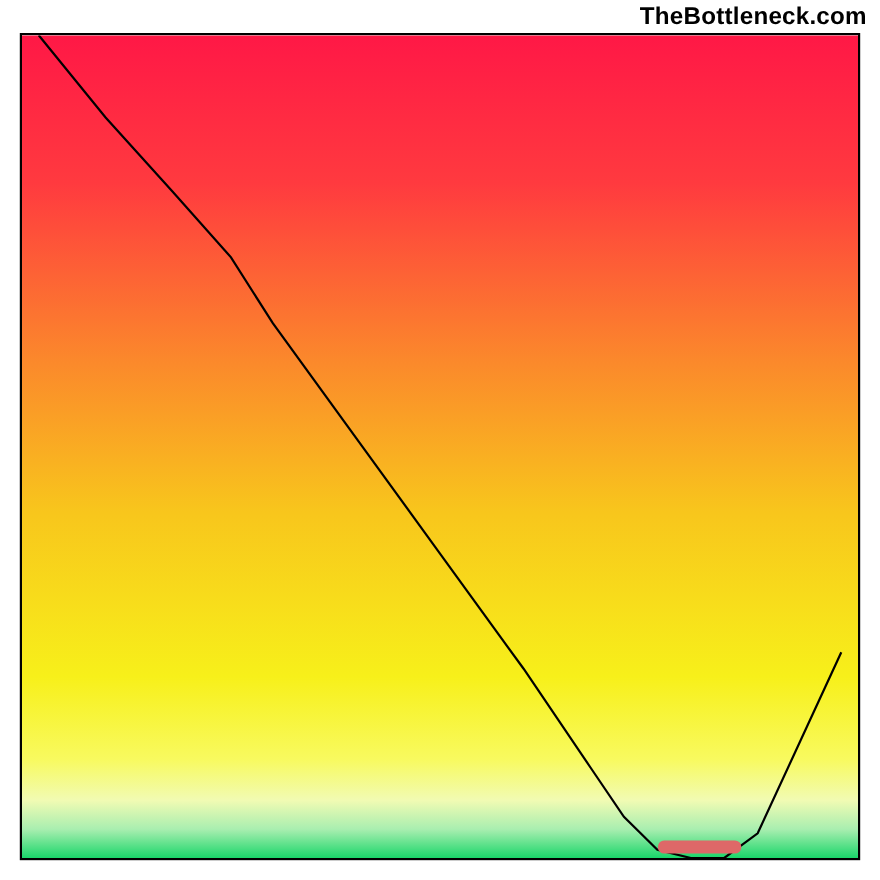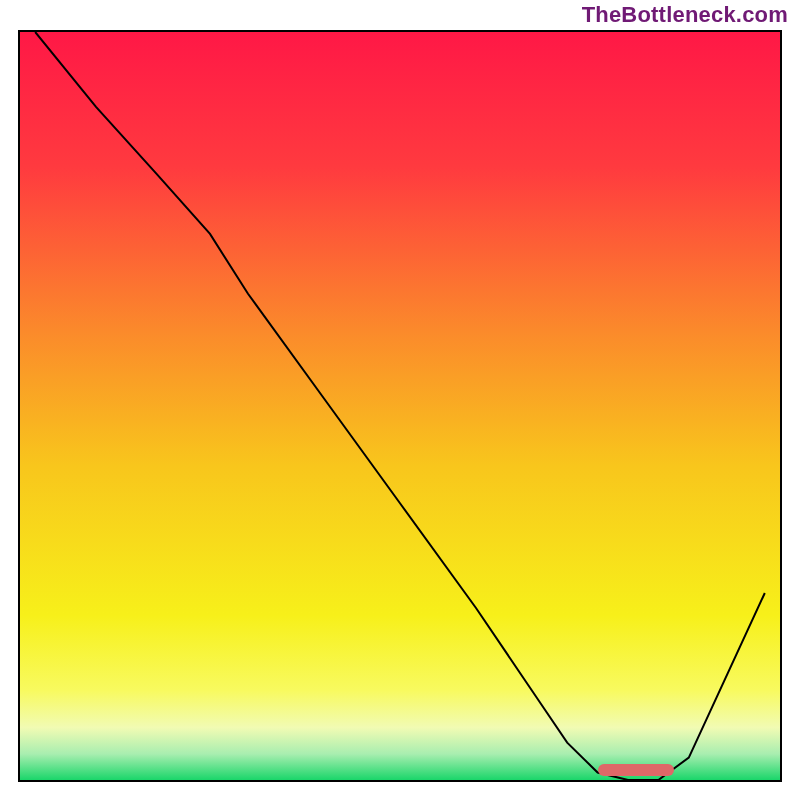--- a/index.html
+++ b/index.html
@@ -15,21 +15,21 @@
     position: relative;
     width: 800px;
     height: 800px;
   }
   .watermark {
     position: absolute;
     top: 2px;
     right: 12px;
     font-size: 22px;
     font-weight: 600;
-    color: #701a75;
+    color: #000000;
     letter-spacing: 0.2px;
     z-index: 10;
   }
   .frame {
     position: absolute;
     left: 18px;
     top: 30px;
     width: 764px;
     height: 752px;
     border: 2px solid #000;

